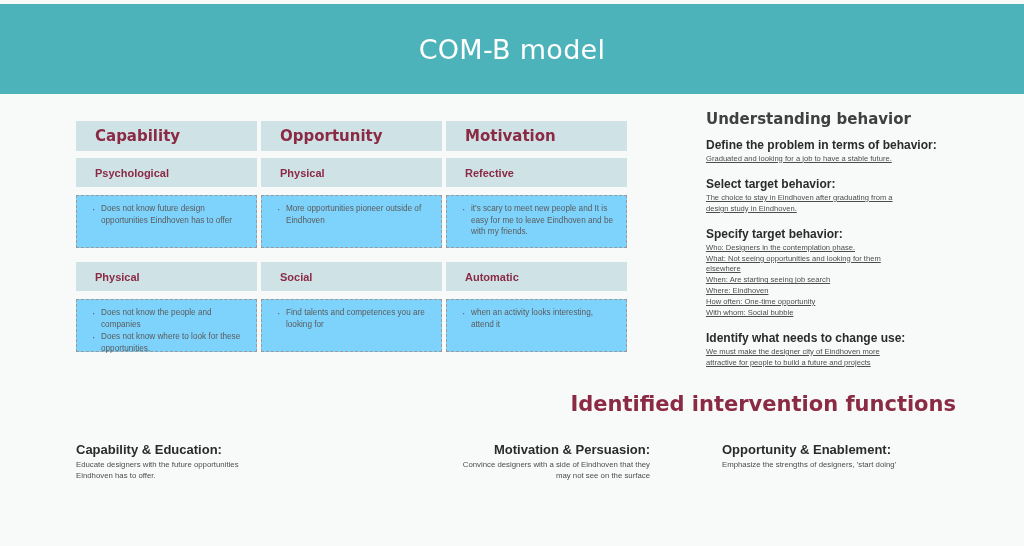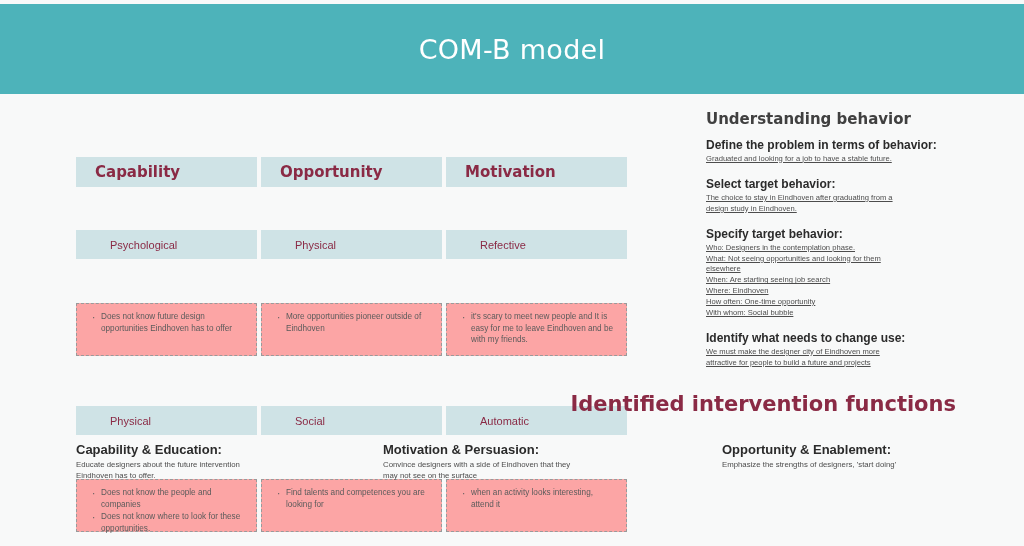--- a/index.html
+++ b/index.html
@@ -46,48 +46,47 @@
     display: flex;
     gap: 4px;
   }
   .grid-row.headers { margin-bottom: 7px; }
   .grid-row.subheaders { margin-bottom: 8px; }
   .grid-row.contents { margin-bottom: 14px; }
 
   .col {
     width: 181px;
     box-sizing: border-box;
-    margin-top: 36px;
   }
 
   .hdr-cell {
     background: #cfe3e6;
     color: #8a2a45;
     font-size: 15px;
     font-weight: bold;
     padding: 7px 0 7px 19px;
     height: 30px;
     box-sizing: border-box;
     display: flex;
     align-items: center;
     font-family: "DejaVu Sans", sans-serif;
   }
   .sub-cell {
     background: #cfe3e6;
     color: #8a2a45;
     font-size: 11px;
-    font-weight: normal;
+    font-weight: bold;
     height: 29px;
     box-sizing: border-box;
-    padding-left: 34px;
+    padding-left: 19px;
     display: flex;
     align-items: center;
   }
   .content-cell {
-    background: #fca5a5;
+    background: #7dd3fc;
     border: 1px dashed #9a9a9a;
     box-sizing: border-box;
     height: 53px;
     padding: 7px 10px 6px 14px;
     display: flex;
     align-items: flex-start;
   }
   .content-cell ul {
     margin: 0;
     padding: 0;
@@ -153,21 +152,21 @@
     margin-bottom: 26px;
     font-family: "DejaVu Sans", sans-serif;
     text-align: right;
   }
   .iv-cols {
     position: relative;
     height: 60px;
   }
   .iv-col { position: absolute; top: 0; }
   .iv-col.c0 { left: 0px;   width: 280px; }
-  .iv-col.c1 { left: 307px; width: 280px; }
+  .iv-col.c1 { left: 294px; width: 280px; text-align: right; }
   .iv-col.c2 { left: 646px; width: 280px; }
   .iv-head {
     font-size: 13px;
     font-weight: bold;
     color: #2b2b2b;
     margin-bottom: 2px;
   }
   .iv-body {
     font-size: 7.8px;
     color: #4d4d4d;
@@ -300,21 +299,21 @@
     <div class="block-line">We must make the designer city of Eindhoven more</div>
     <div class="block-line">attractive for people to build a future and projects</div>
   </div>
 </div>
 
 <div class="interventions">
   <div class="iv-title">Identified intervention functions</div>
   <div class="iv-cols">
     <div class="iv-col c0">
       <div class="iv-head">Capability &amp; Education:</div>
-      <div class="iv-body">Educate designers about the future intervention</div>
+      <div class="iv-body">Educate designers with the future opportunities</div>
       <div class="iv-body">Eindhoven has to offer.</div>
     </div>
     <div class="iv-col c1">
       <div class="iv-head">Motivation &amp; Persuasion:</div>
       <div class="iv-body">Convince designers with a side of Eindhoven that they</div>
       <div class="iv-body">may not see on the surface</div>
     </div>
     <div class="iv-col c2">
       <div class="iv-head">Opportunity  &amp; Enablement:</div>
       <div class="iv-body">Emphasize the strengths of designers, 'start doing'</div>

